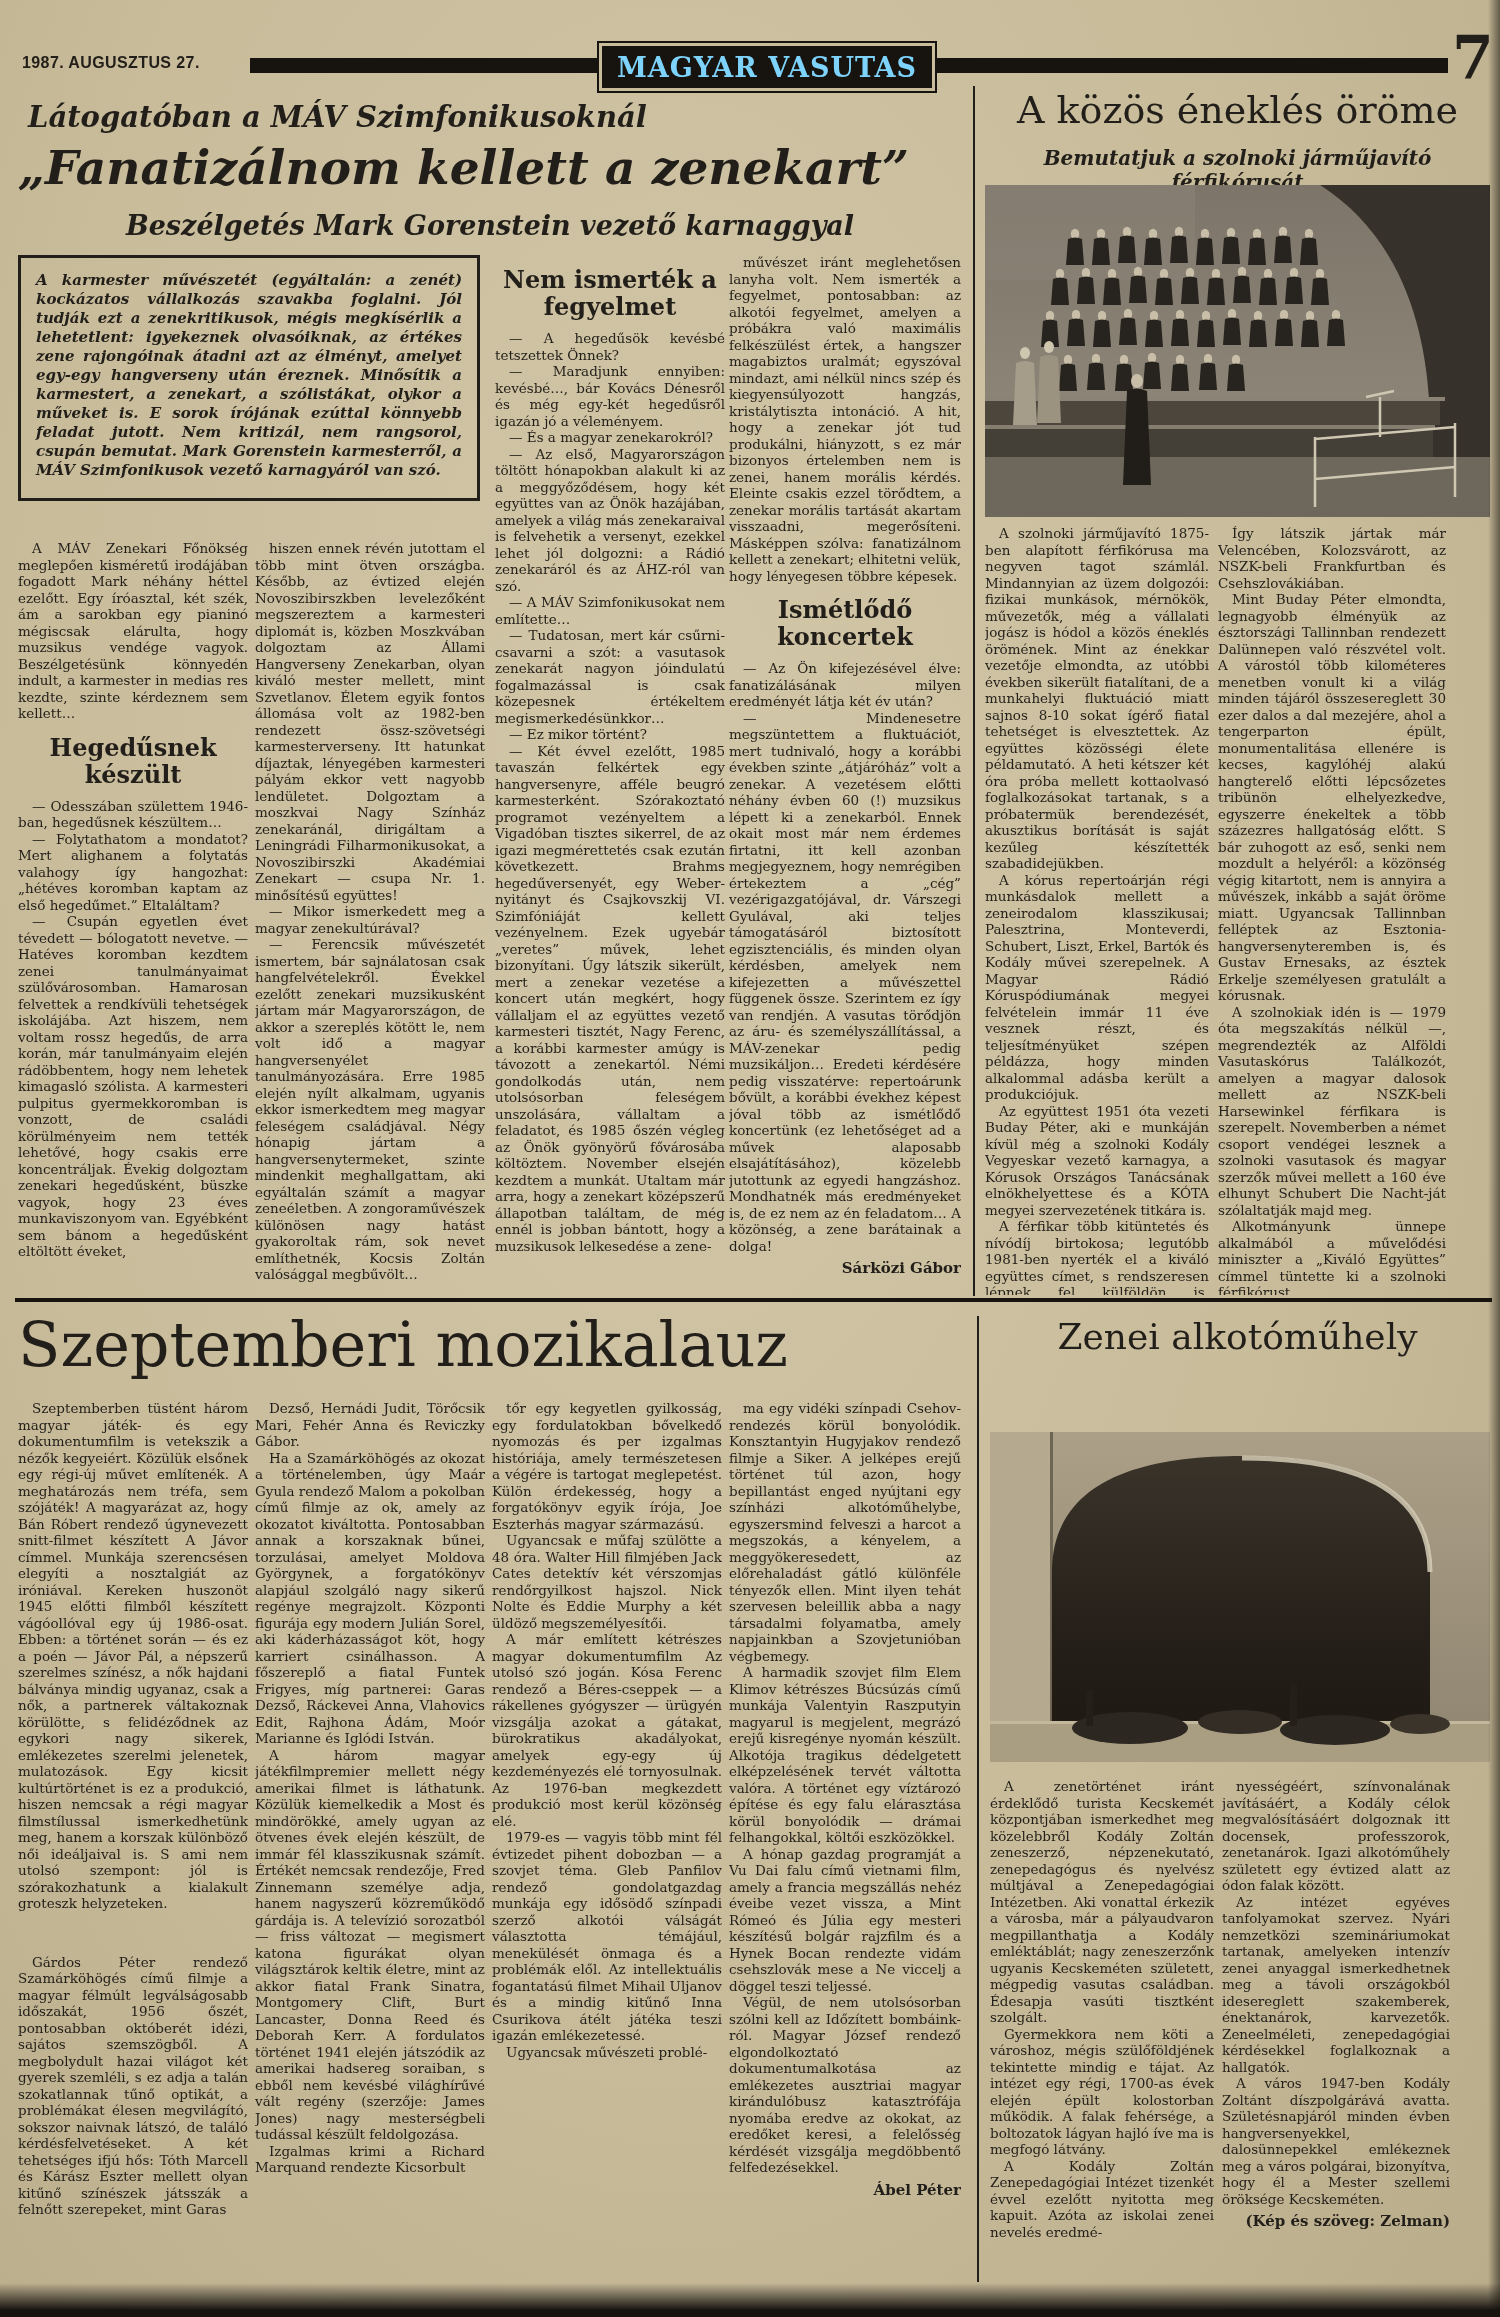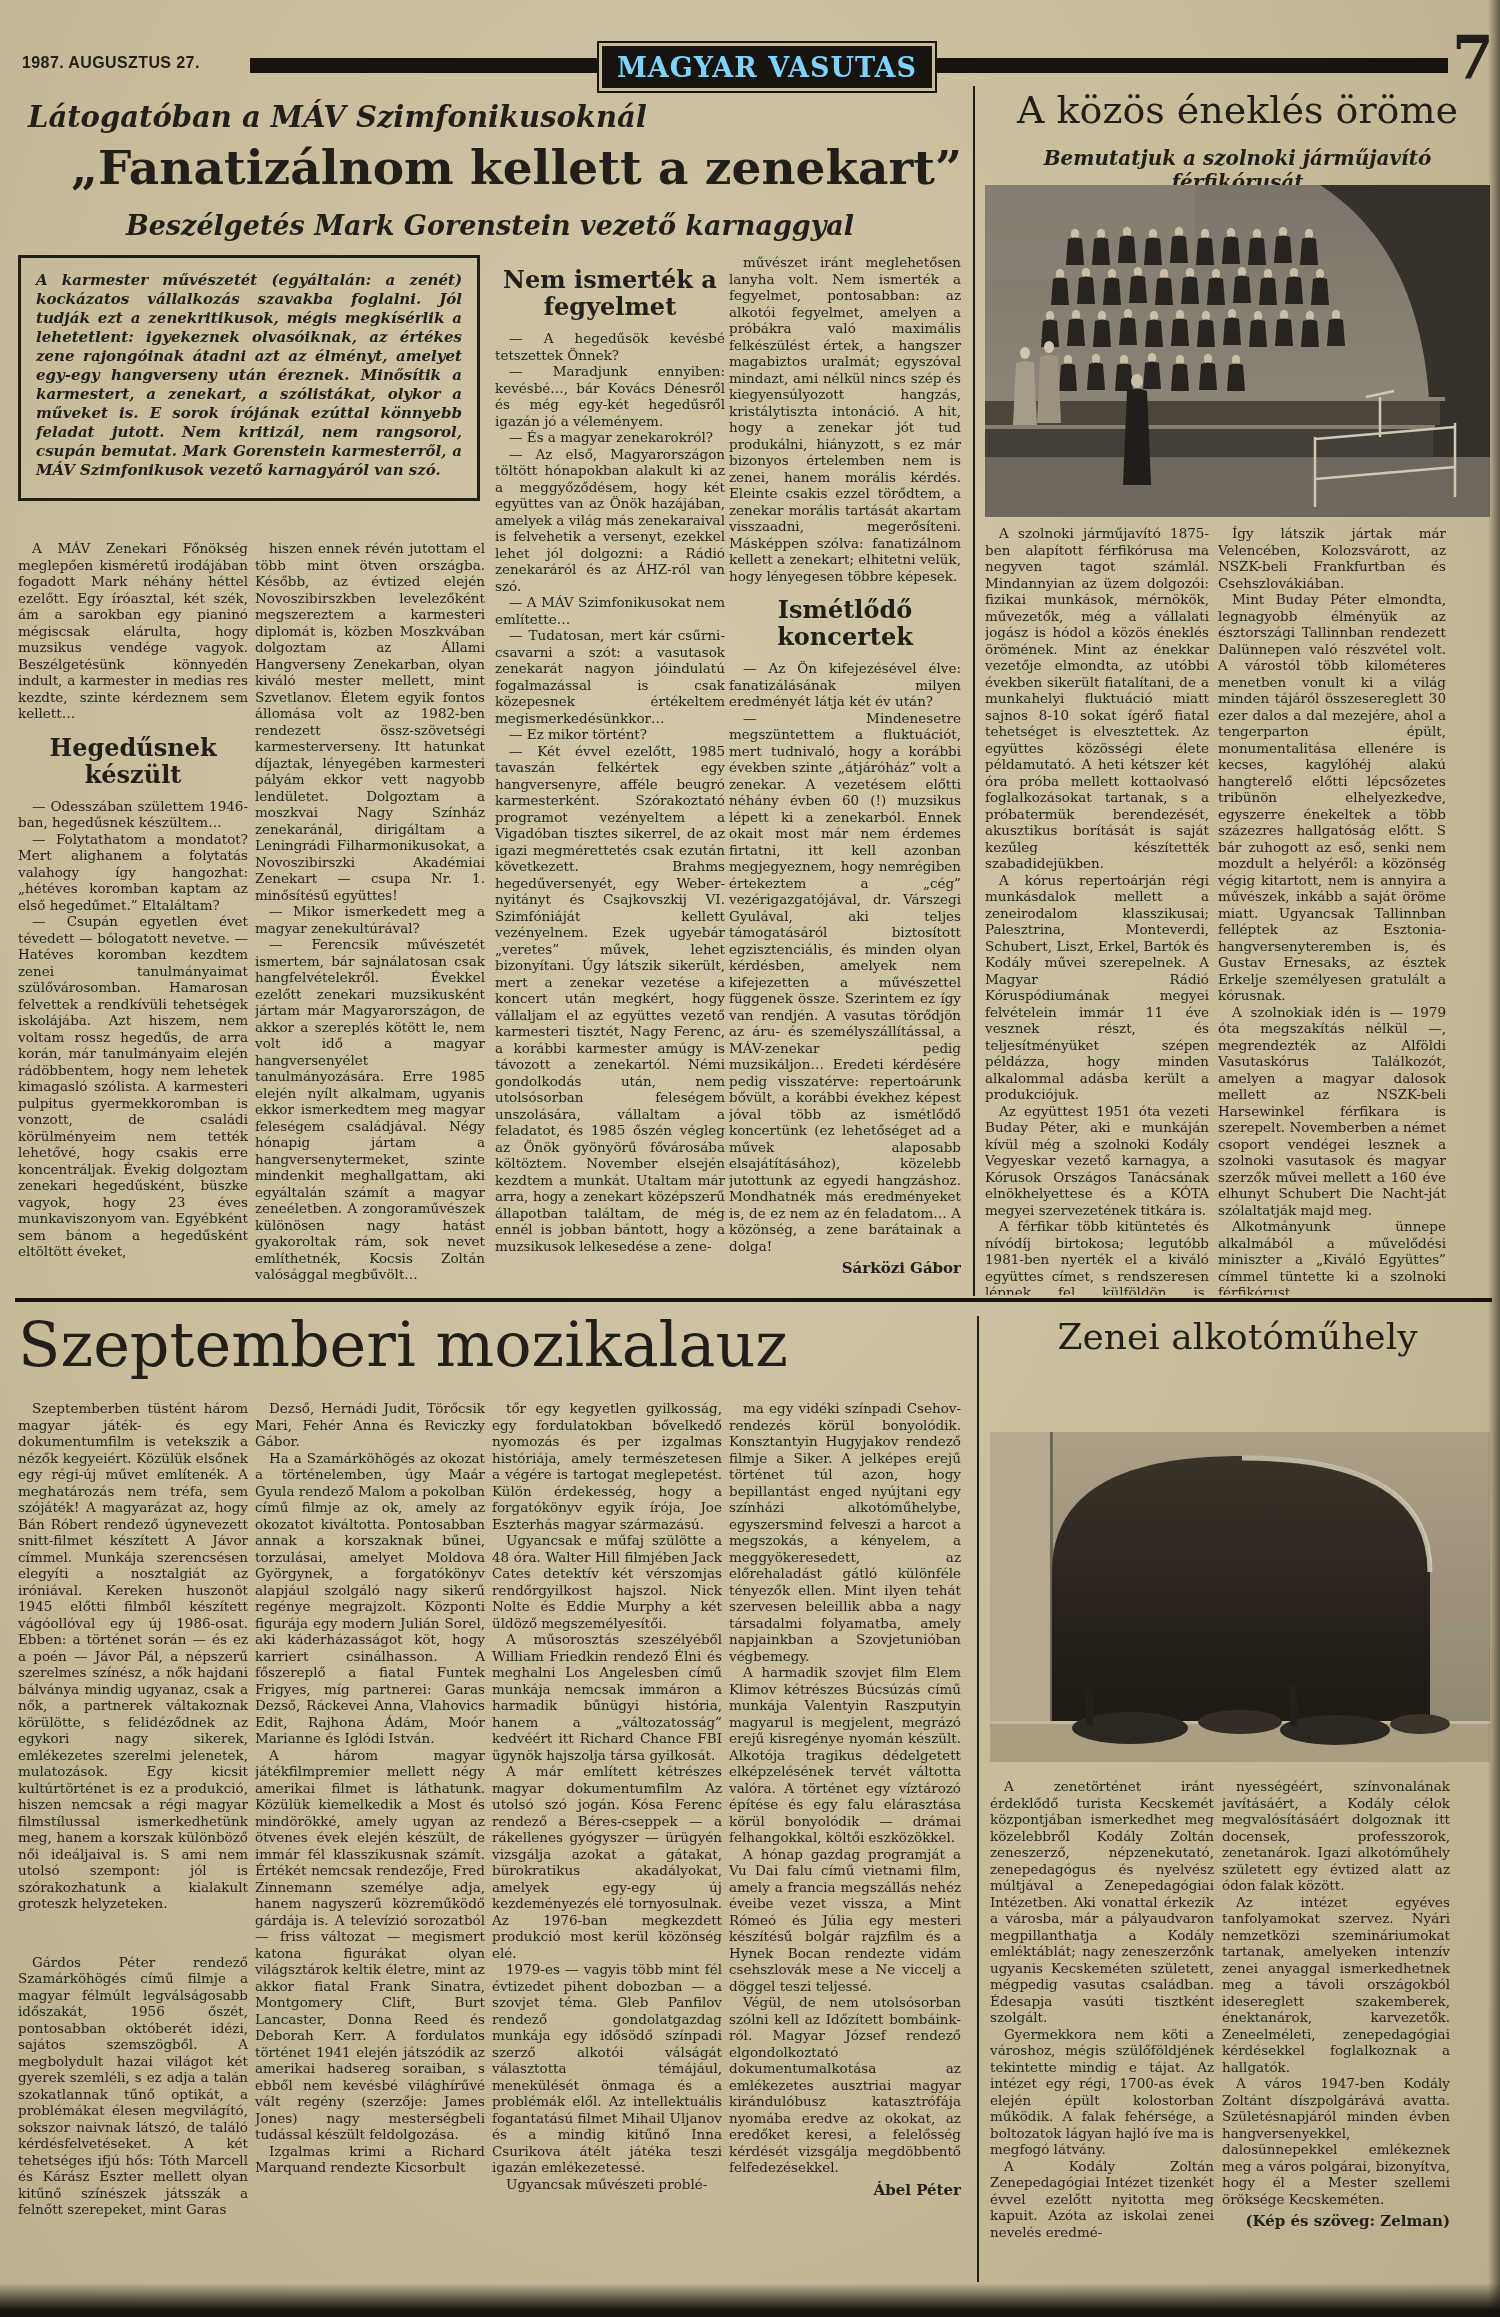--- a/index.html
+++ b/index.html
@@ -13,21 +13,21 @@
   .abs{position:absolute;}
   
   .date{left:22px;top:54px;font-family:"Liberation Sans",sans-serif;font-weight:bold;font-size:16px;letter-spacing:.4px;}
   .mastbar{left:250px;top:58px;width:1198px;height:15px;background:#17140f;}
   .mastbox{left:602px;top:46px;width:330px;height:42px;background:#17140f;
     box-shadow:0 0 0 3px #c8bc9b, 0 0 0 5px #17140f;display:flex;align-items:center;justify-content:center;}
   .mastbox span{color:#7dd3fc;font-weight:bold;font-size:27px;letter-spacing:1px;}
   .pagenum{left:1452px;top:22px;font-size:60px;font-weight:bold;}
   
   .kicker{left:28px;top:100px;font-size:29px;font-weight:bold;font-style:italic;}
-  .int-headline{left:18px;top:140px;width:944px;text-align:right;font-size:47px;font-weight:bold;}
+  .int-headline{left:18px;top:140px;width:944px;text-align:left;font-size:47px;font-weight:bold;font-style:italic;}
   .int-deck{left:18px;top:210px;width:944px;text-align:center;font-size:27px;font-weight:bold;font-style:italic;}
   .leadbox{left:18px;top:255px;width:462px;height:246px;border:3px solid #221e19;box-sizing:border-box;
     padding:13px 15px;font-size:15px;line-height:19px;font-weight:bold;font-style:italic;text-align:justify;overflow:hidden;}
   
   .col{position:absolute;text-align:justify;font-size:13.5px;line-height:16.5px;overflow:hidden;}
   .para{margin:0;text-indent:14px;}
   .para.gap{margin-top:42px;}
   .subhead{margin:12px 0 10px 0;text-align:center;font-size:24px;line-height:27px;font-weight:bold;text-indent:0;}
   .byline{margin:6px 0 0 0;text-align:right;font-weight:bold;font-size:15px;text-indent:0;}
   .vrule{width:2px;background:#221e19;}
@@ -188,21 +188,20 @@
     </div>
   <div class="col" style="left:255px;top:1400px;width:230px;height:912px;">
       <p class="para">Dezső, Hernádi Judit, Törőcsik Mari, Fehér Anna és Reviczky Gábor.</p>
       <p class="para">Ha a Szamárköhögés az okozat a történelemben, úgy Maár Gyula rendező Malom a pokolban című filmje az ok, amely az okozatot kiváltotta. Pontosabban annak a korszaknak bűnei, torzulásai, amelyet Moldova Györgynek, a forgatókönyv alapjául szolgáló nagy sikerű regénye megrajzolt. Központi figurája egy modern Julián Sorel, aki káderházasságot köt, hogy karriert csinálhasson. A főszereplő a fiatal Funtek Frigyes, míg partnerei: Garas Dezső, Ráckevei Anna, Vlahovics Edit, Rajhona Ádám, Moór Marianne és Iglódi István.</p>
       <p class="para">A három magyar játékfilmpremier mellett négy amerikai filmet is láthatunk. Közülük kiemelkedik a Most és mindörökké, amely ugyan az ötvenes évek elején készült, de immár fél klasszikusnak számít. Értékét nemcsak rendezője, Fred Zinnemann személye adja, hanem nagyszerű közreműködő gárdája is. A televízió sorozatból — friss változat — megismert katona figurákat olyan világsztárok keltik életre, mint az akkor fiatal Frank Sinatra, Montgomery Clift, Burt Lancaster, Donna Reed és Deborah Kerr. A fordulatos történet 1941 elején játszódik az amerikai hadsereg soraiban, s ebből nem kevésbé világhírűvé vált regény (szerzője: James Jones) nagy mesterségbeli tudással készült feldolgozása.</p>
       <p class="para">Izgalmas krimi a Richard Marquand rendezte Kicsorbult</p>
     </div>
   <div class="col" style="left:492px;top:1400px;width:230px;height:912px;">
       <p class="para">tőr egy kegyetlen gyilkosság, egy fordulatokban bővelkedő nyomozás és per izgalmas históriája, amely természetesen a végére is tartogat meglepetést. Külön érdekesség, hogy a forgatókönyv egyik írója, Joe Eszterhás magyar származású.</p>
       <p class="para">Ugyancsak e műfaj szülötte a 48 óra. Walter Hill filmjében Jack Cates detektív két vérszomjas rendőrgyilkost hajszol. Nick Nolte és Eddie Murphy a két üldöző megszemélyesítői.</p>
-      <p class="para">A műsorosztás szeszélyéből William Friedkin rendező Élni és meghalni Los Angelesben című munkája nemcsak immáron a harmadik bűnügyi história, hanem a „változatosság” kedvéért itt Richard Chance FBI ügynök hajszolja társa gyilkosát.</p>
       <p class="para">A már említett kétrészes magyar dokumentumfilm Az utolsó szó jogán. Kósa Ferenc rendező a Béres-cseppek — a rákellenes gyógyszer — ürügyén vizsgálja azokat a gátakat, bürokratikus akadályokat, amelyek egy-egy új kezdeményezés elé tornyosulnak. Az 1976-ban megkezdett produkció most kerül közönség elé.</p>
       <p class="para">1979-es — vagyis több mint fél évtizedet pihent dobozban — a szovjet téma. Gleb Panfilov rendező gondolatgazdag munkája egy idősödő színpadi szerző alkotói válságát választotta témájául, menekülését önmaga és a problémák elől. Az intellektuális fogantatású filmet Mihail Uljanov és a mindig kitűnő Inna Csurikova átélt játéka teszi igazán emlékezetessé.</p>
       <p class="para">Ugyancsak művészeti problé-</p>
     </div>
   <div class="col" style="left:729px;top:1400px;width:232px;height:912px;">
       <p class="para">ma egy vidéki színpadi Csehov-rendezés körül bonyolódik. Konsztantyin Hugyjakov rendező filmje a Siker. A jelképes erejű történet túl azon, hogy bepillantást enged nyújtani egy színházi alkotóműhelybe, egyszersmind felveszi a harcot a megszokás, a kényelem, a meggyökeresedett, az előrehaladást gátló különféle tényezők ellen. Mint ilyen tehát szervesen beleillik abba a nagy társadalmi folyamatba, amely napjainkban a Szovjetunióban végbemegy.</p>
       <p class="para">A harmadik szovjet film Elem Klimov kétrészes Búcsúzás című munkája Valentyin Raszputyin magyarul is megjelent, megrázó erejű kisregénye nyomán készült. Alkotója tragikus dédelgetett elképzelésének tervét váltotta valóra. A történet egy víztározó építése és egy falu elárasztása körül bonyolódik — drámai felhangokkal, költői eszközökkel.</p>
       <p class="para">A hónap gazdag programját a Vu Dai falu című vietnami film, amely a francia megszállás nehéz éveibe vezet vissza, a Mint Rómeó és Júlia egy mesteri készítésű bolgár rajzfilm és a Hynek Bocan rendezte vidám csehszlovák mese a Ne viccelj a döggel teszi teljessé.</p>
       <p class="para">Végül, de nem utolsósorban szólni kell az Időzített bombáink-ról. Magyar József rendező elgondolkoztató dokumentumalkotása az emlékezetes ausztriai magyar kirándulóbusz katasztrófája nyomába eredve az okokat, az eredőket keresi, a felelősség kérdését vizsgálja megdöbbentő felfedezésekkel.</p>
       <p class="byline">Ábel Péter</p>

